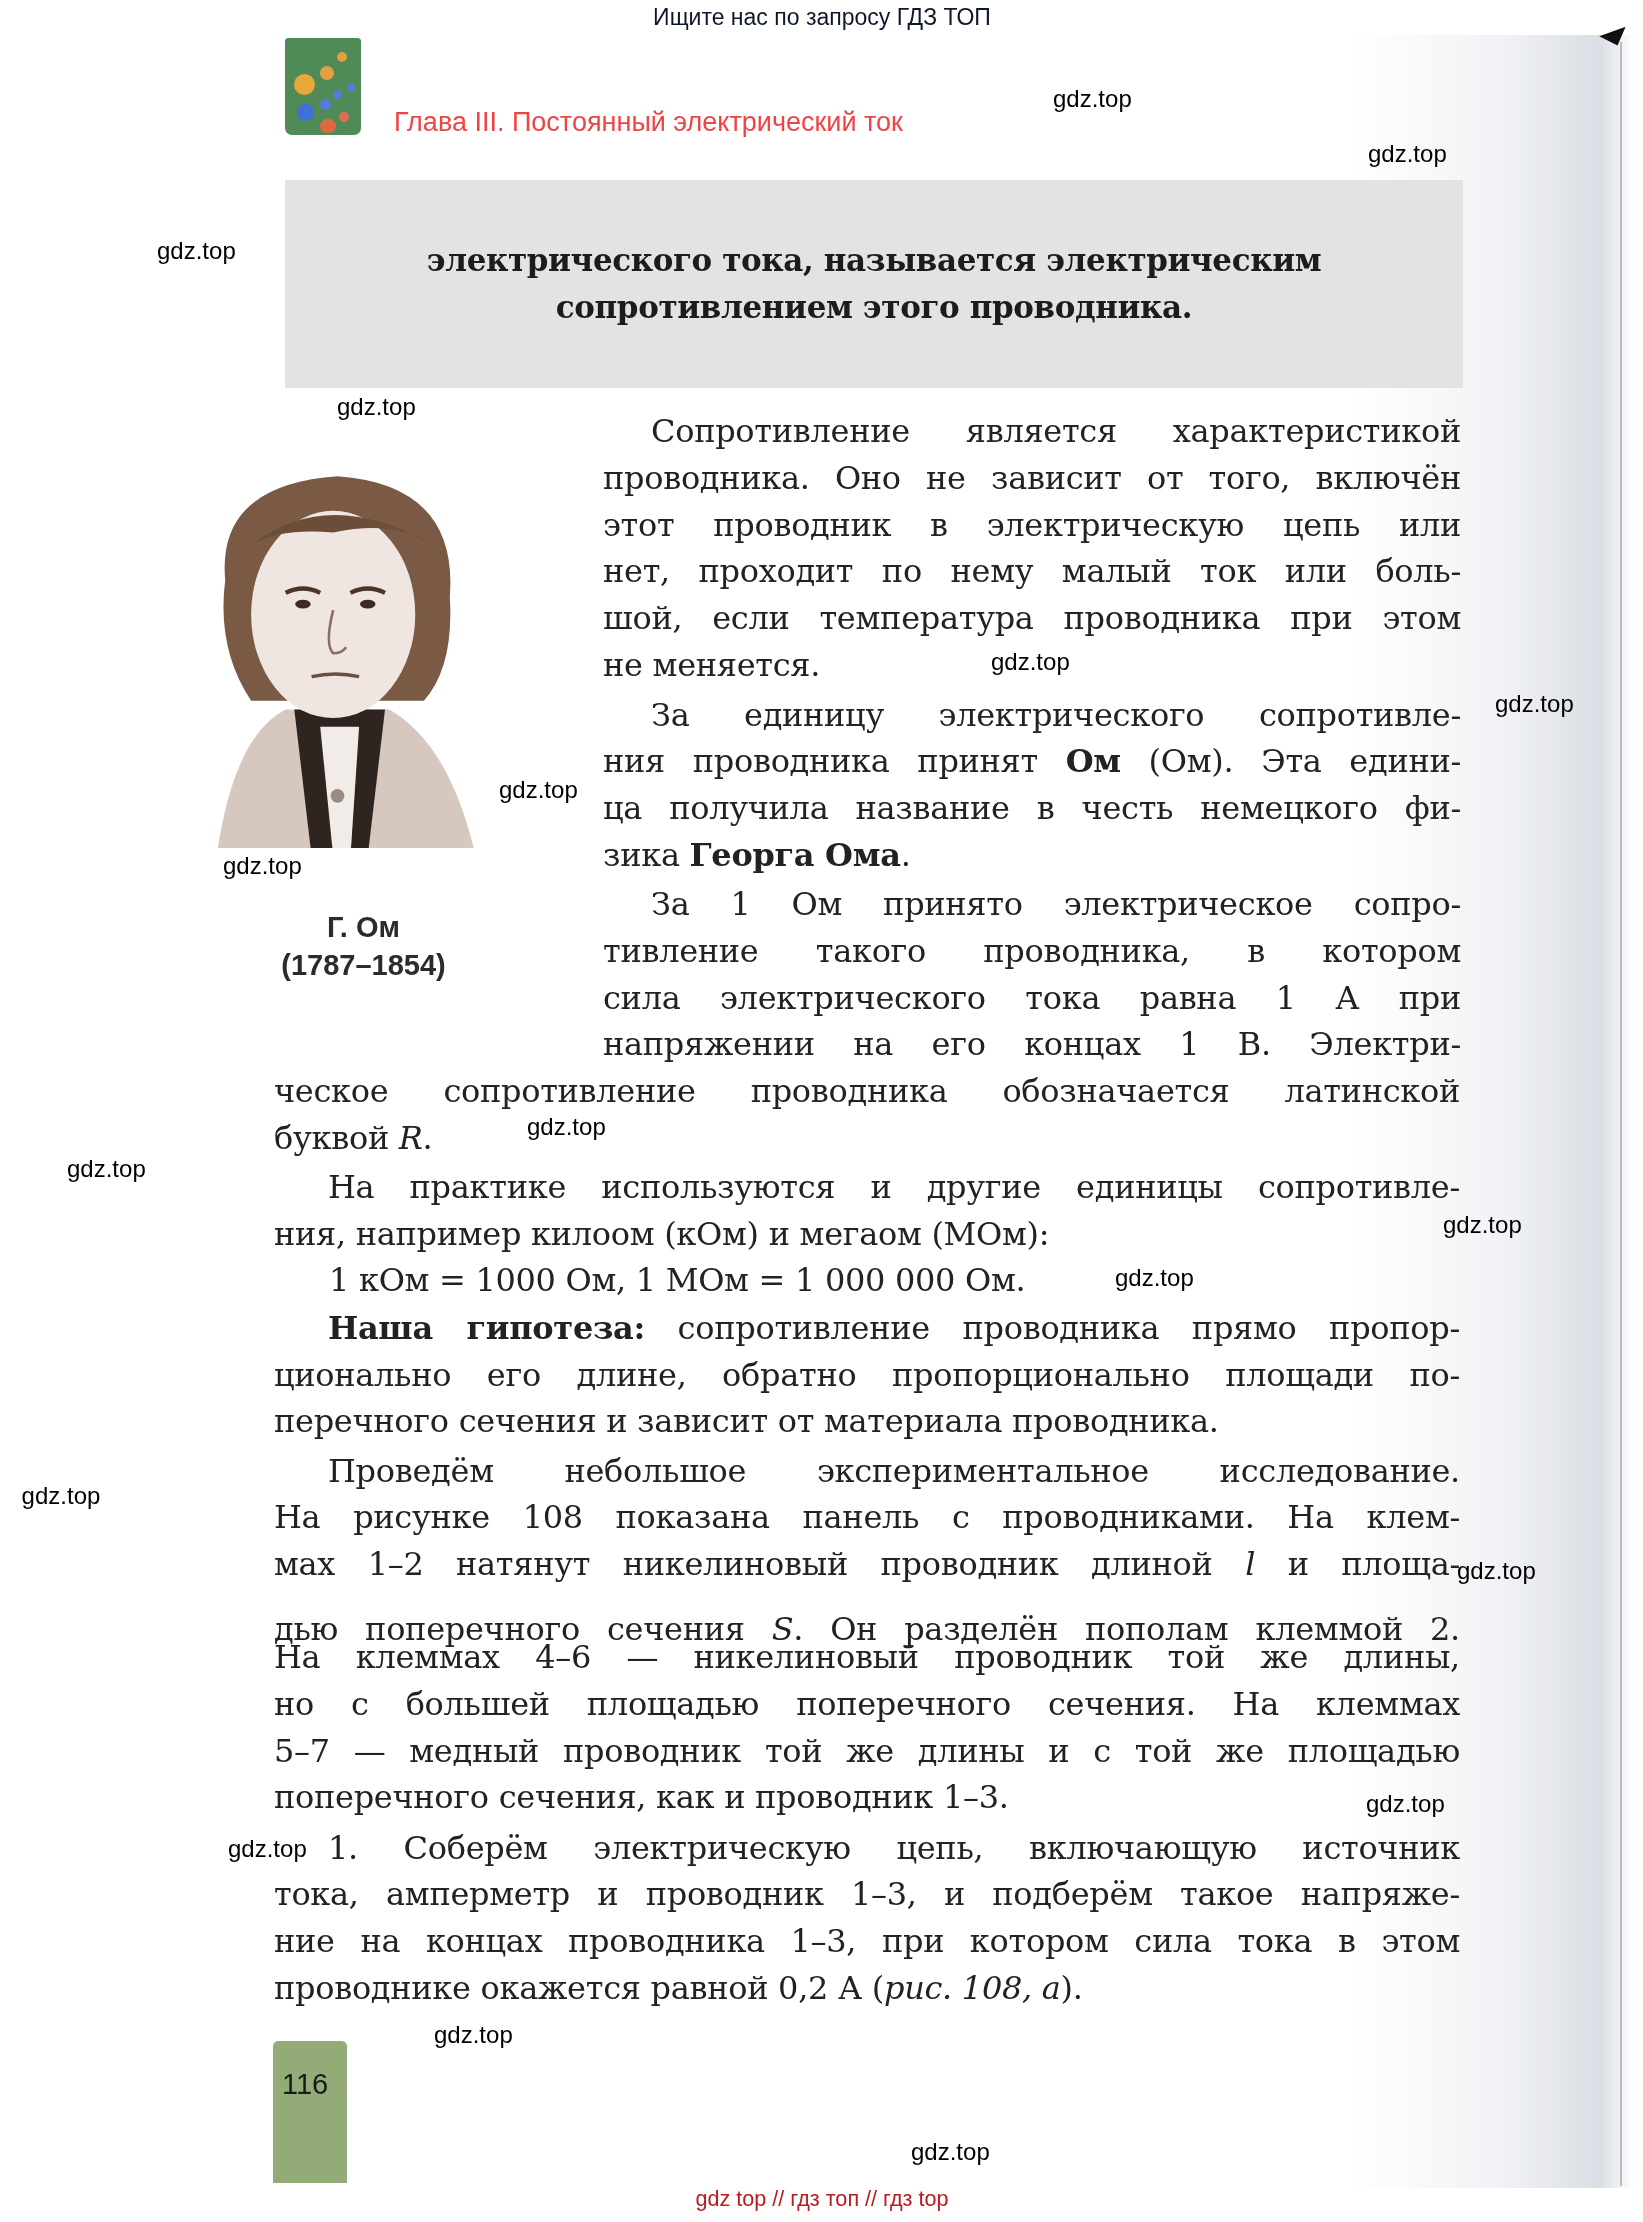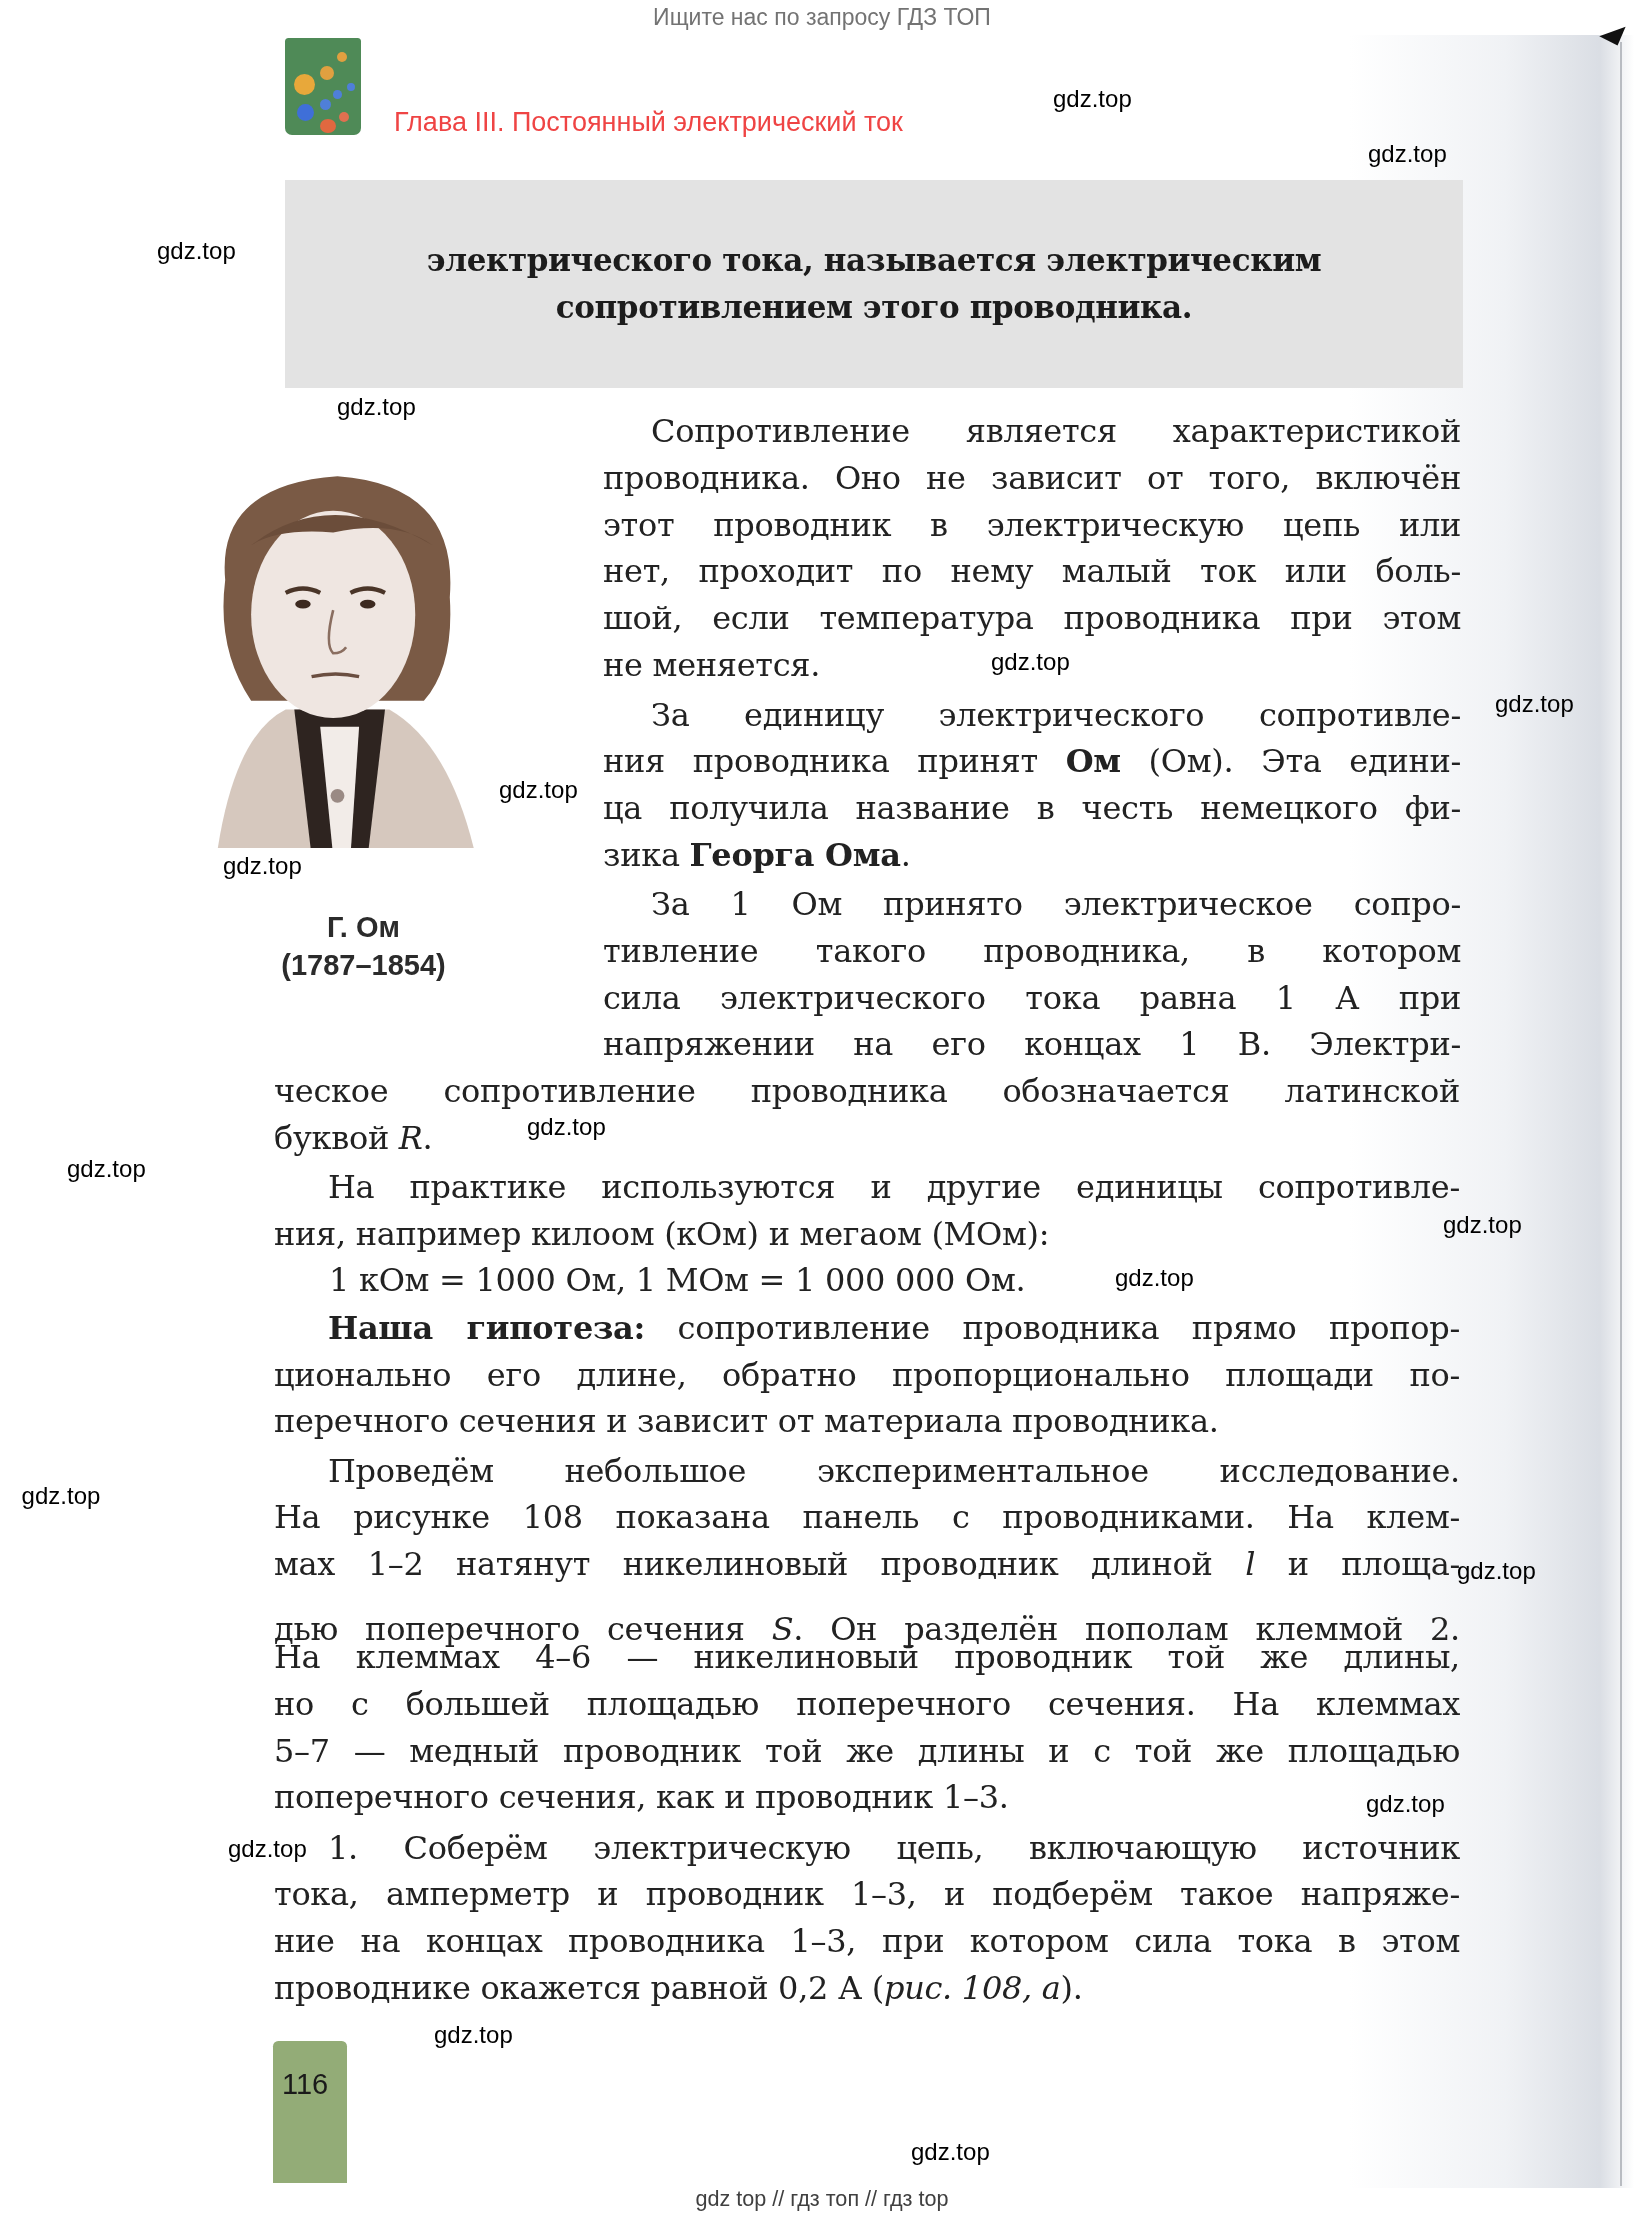--- a/index.html
+++ b/index.html
@@ -17,21 +17,21 @@
   .page-edge {
     position: absolute; left: 1620px; top: 42px; width: 1.7px; height: 2144px; background: #b9bcc2;
   }
   .corner-mark {
     position: absolute; left: 1601px; top: 31px; width: 0; height: 0;
     border-left: 14px solid transparent; border-right: 14px solid transparent; border-top: 15.6px solid #111;
     transform: rotate(-20deg);
   }
   .banner {
     position: absolute; top: 3.5px; left: 0; width: 1644px; text-align: center;
-    font-family: "Liberation Sans", sans-serif; font-size: 23px; color: #737373;
+    font-family: "Liberation Sans", sans-serif; font-size: 23px; color: #0f172a;
   }
   .chapter-icon {
     position: absolute; left: 285px; top: 38px; width: 76px; height: 97px;
     background: #4f8a57; border-radius: 3.5px 3.5px 7px 7px;
   }
   .chapter-icon .dot { position: absolute; border-radius: 50%; }
   .chapter-title {
     position: absolute; left: 394px; top: 107px;
     font-family: "Liberation Sans", sans-serif; font-size: 27px; color: #ef4444;
   }
@@ -66,21 +66,21 @@
   .page-badge {
     position: absolute; left: 273px; top: 2041px; width: 74px; height: 142px;
     background: #93ac77; border-radius: 5.2px 5.2px 0 0;
   }
   .page-num {
     position: absolute; left: 282px; top: 2068px;
     font-family: "Liberation Sans", sans-serif; font-size: 29px; color: #1a1a1a;
   }
   .footer {
     position: absolute; top: 2186px; left: 0; width: 1644px; text-align: center;
-    font-family: "Liberation Sans", sans-serif; font-size: 21.6px; color: #404040;
+    font-family: "Liberation Sans", sans-serif; font-size: 21.6px; color: #b91c1c;
   }
 </style>
 </head>
 <body>
 
 <div class="page-shade"></div>
 <div class="page-edge"></div>
 <div class="corner-mark"></div>
 
 <div class="banner">Ищите нас по запросу ГДЗ ТОП</div>

